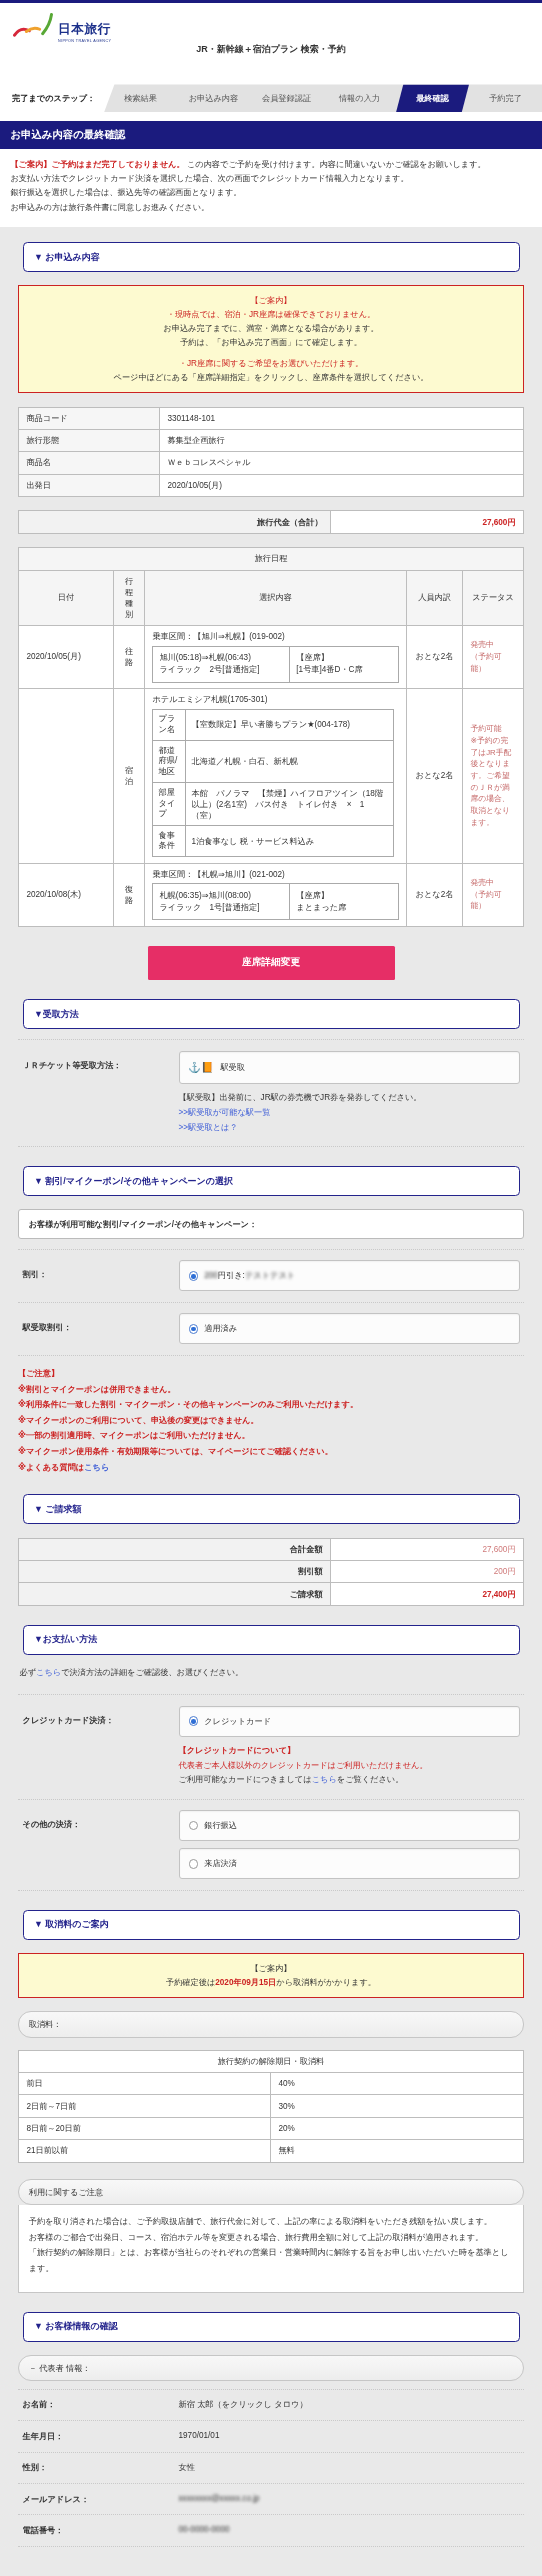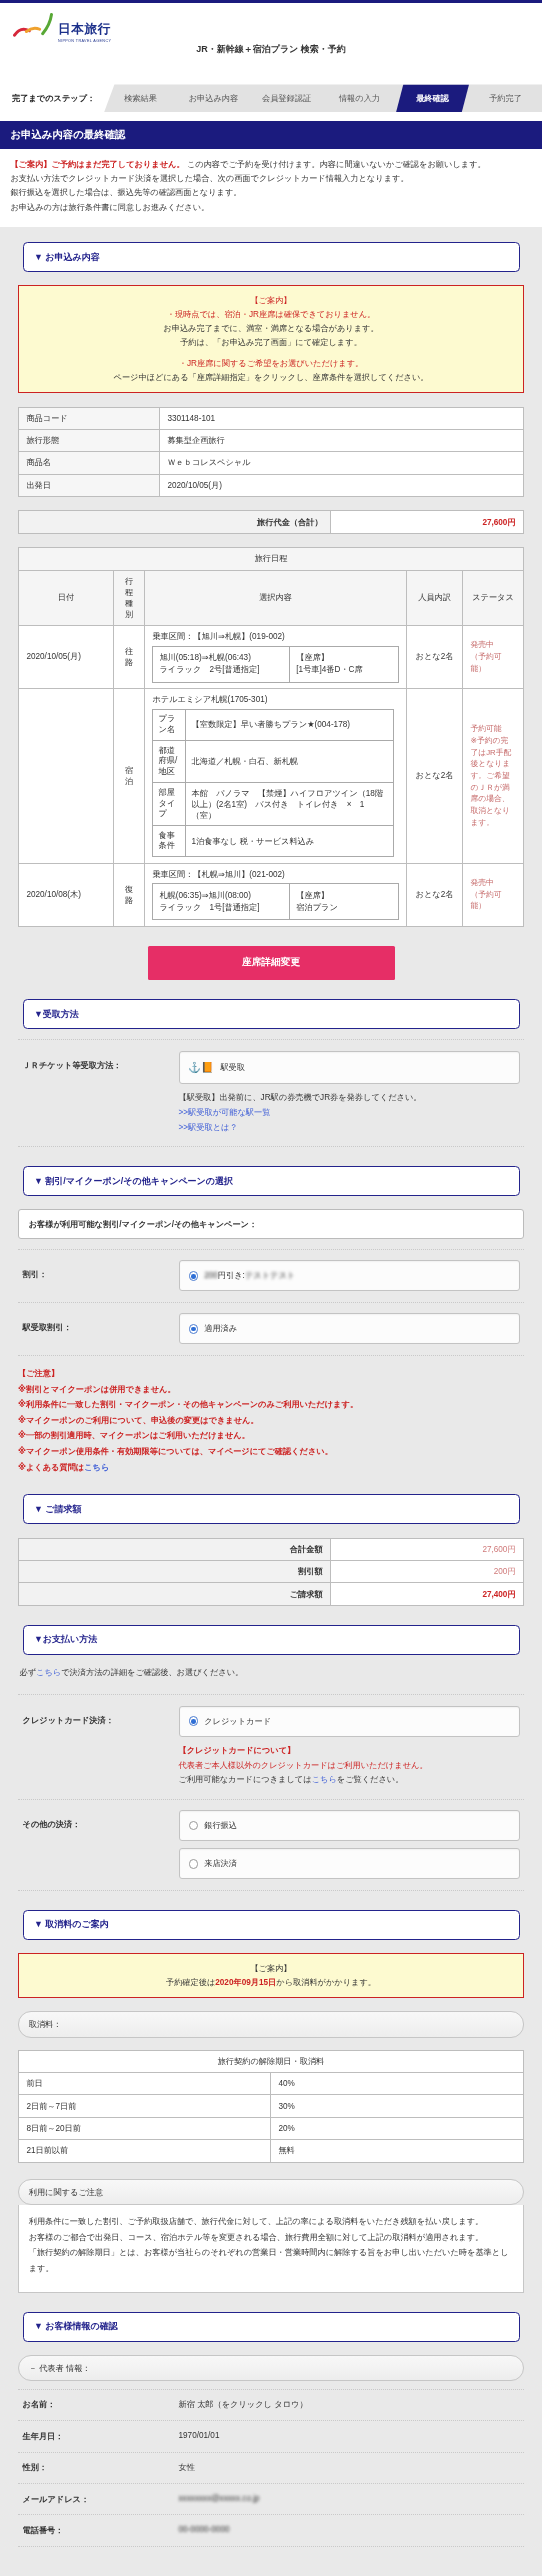--- a/index.html
+++ b/index.html
@@ -249,21 +249,21 @@
         <td class="c-type">復路</td>
         <td>
           <div>乗車区間：【札幌⇒旭川】(021-002)</div>
           <div class="inner-box">
             <div class="ib-l">
               <div>札幌(06:35)⇒旭川(08:00)</div>
               <div>ライラック　1号[普通指定]</div>
             </div>
             <div class="ib-r">
               <div>【座席】</div>
-              <div>宿泊プラン</div>
+              <div>まとまった席</div>
             </div>
           </div>
         </td>
         <td class="c-pax">おとな2名</td>
         <td class="c-st">
           <div>発売中</div>
           <div>（予約可能）</div>
         </td>
       </tr>
     </tbody>
@@ -405,21 +405,21 @@
       </tr>
       <tr>
         <td class="cl">21日前以前</td>
         <td>無料</td>
       </tr>
     </tbody>
       </table>
 
     <div class="gray-bar" style="margin-top:16.3px">利用に関するご注意</div>
     <div class="note-box">
-      <div>利用条件に一致した割引、ご予約取扱店舗で、旅行代金に対して、上記の率による取消料をいただき残額を払い戻します。</div>
+      <div>予約を取り消された場合は、ご予約取扱店舗で、旅行代金に対して、上記の率による取消料をいただき残額を払い戻します。</div>
       <div>お客様のご都合で出発日、コース、宿泊ホテル等を変更される場合、旅行費用全額に対して上記の取消料が適用されます。</div>
       <div>「旅行契約の解除期日」とは、お客様が当社らのそれぞれの営業日・営業時間内に解除する旨をお申し出いただいた時を基準とします。</div>
     </div>
 
     <div class="sec-head">▼ お客様情報の確認</div>
     <div class="gray-bar">－ 代表者 情報：</div>
 
     <div class="cust-row" style="margin-top:7.4px;border-top:0.7px dotted #c9c9c9">
       <div class="cust-label">お名前：</div>
       <div class="cust-val">新宿 太郎（をクリックし タロウ）</div>

